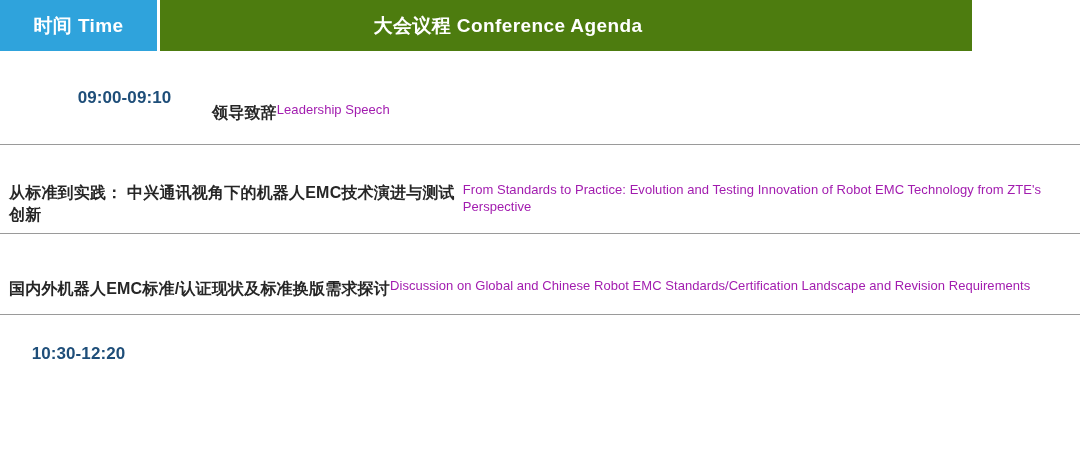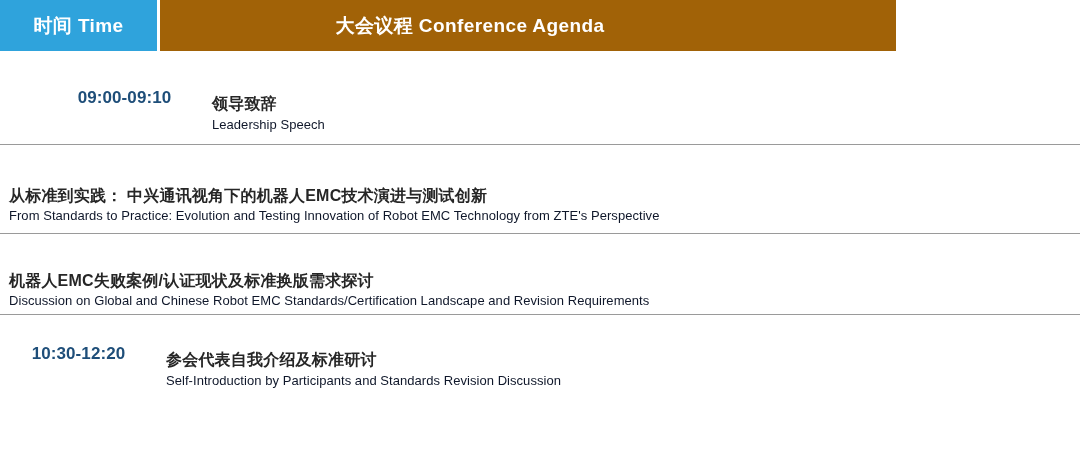--- a/index.html
+++ b/index.html
@@ -17,41 +17,41 @@
     height: 467px;
     background: #ffffff;
     overflow: hidden;
   }
 
   
   .agenda-header {
     position: absolute;
     left: 0;
     top: 0;
-    width: 896px;
+    width: 972px;
     height: 51px;
     display: flex;
     align-items: stretch;
   }
   .header-time-cell {
     width: 157px;
     flex: 0 0 157px;
     background: #2FA3DC;
     display: flex;
     align-items: center;
     justify-content: center;
     box-sizing: border-box;
   }
   .header-divider {
     flex: 0 0 3px;
     background: #ffffff;
   }
   .header-agenda-cell {
     flex: 1 1 auto;
-    background: #a16207;
+    background: #4d7c0f;
     display: flex;
     align-items: center;
     justify-content: center;
     box-sizing: border-box;
     padding-right: 116px;
   }
   .header-text {
     color: #ffffff;
     font-size: 19px;
     font-weight: bold;
@@ -97,34 +97,32 @@
     font-size: 17px;
     font-weight: bold;
     letter-spacing: 0.1px;
     white-space: nowrap;
   }
   .cell-content {
     flex: 1 1 auto;
     box-sizing: border-box;
     padding-left: 9px;
     display: flex;
-    flex-direction: column;
-    justify-content: center;
     margin-top: 32px;
   }
   .title-cn {
     color: #262626;
     font-size: 16px;
     font-weight: bold;
     line-height: 1.35;
     letter-spacing: 0.2px;
     margin: 0 0 2px 0;
   }
   .title-en {
-    color: #0f172a;
+    color: #a21caf;
     font-size: 13px;
     font-weight: normal;
     line-height: 1.3;
     letter-spacing: 0.05px;
     margin: 0;
   }
 </style>
 </head>
 <body>
 
@@ -153,27 +151,23 @@
     <div class="agenda-row row-h-89">
       <div class="cell-content">
         <div class="title-cn">从标准到实践： 中兴通讯视角下的机器人EMC技术演进与测试创新</div>
         <div class="title-en">From Standards to Practice: Evolution and Testing Innovation of Robot EMC Technology from ZTE's Perspective</div>
       </div>
     </div>
 
 
     <div class="agenda-row row-h-81">
       <div class="cell-content">
-        <div class="title-cn">机器人EMC失败案例/认证现状及标准换版需求探讨</div>
+        <div class="title-cn">国内外机器人EMC标准/认证现状及标准换版需求探讨</div>
         <div class="title-en">Discussion on Global and Chinese Robot EMC Standards/Certification Landscape and Revision Requirements</div>
       </div>
     </div>
 
     <div class="agenda-row row-h-77">
       <div class="cell-time">10:30-12:20</div>
-      <div class="cell-content">
-        <div class="title-cn">参会代表自我介绍及标准研讨</div>
-        <div class="title-en">Self-Introduction by Participants and Standards Revision Discussion</div>
-      </div>
     </div>
 
   </div>
 </div>
 
 </body></html>

